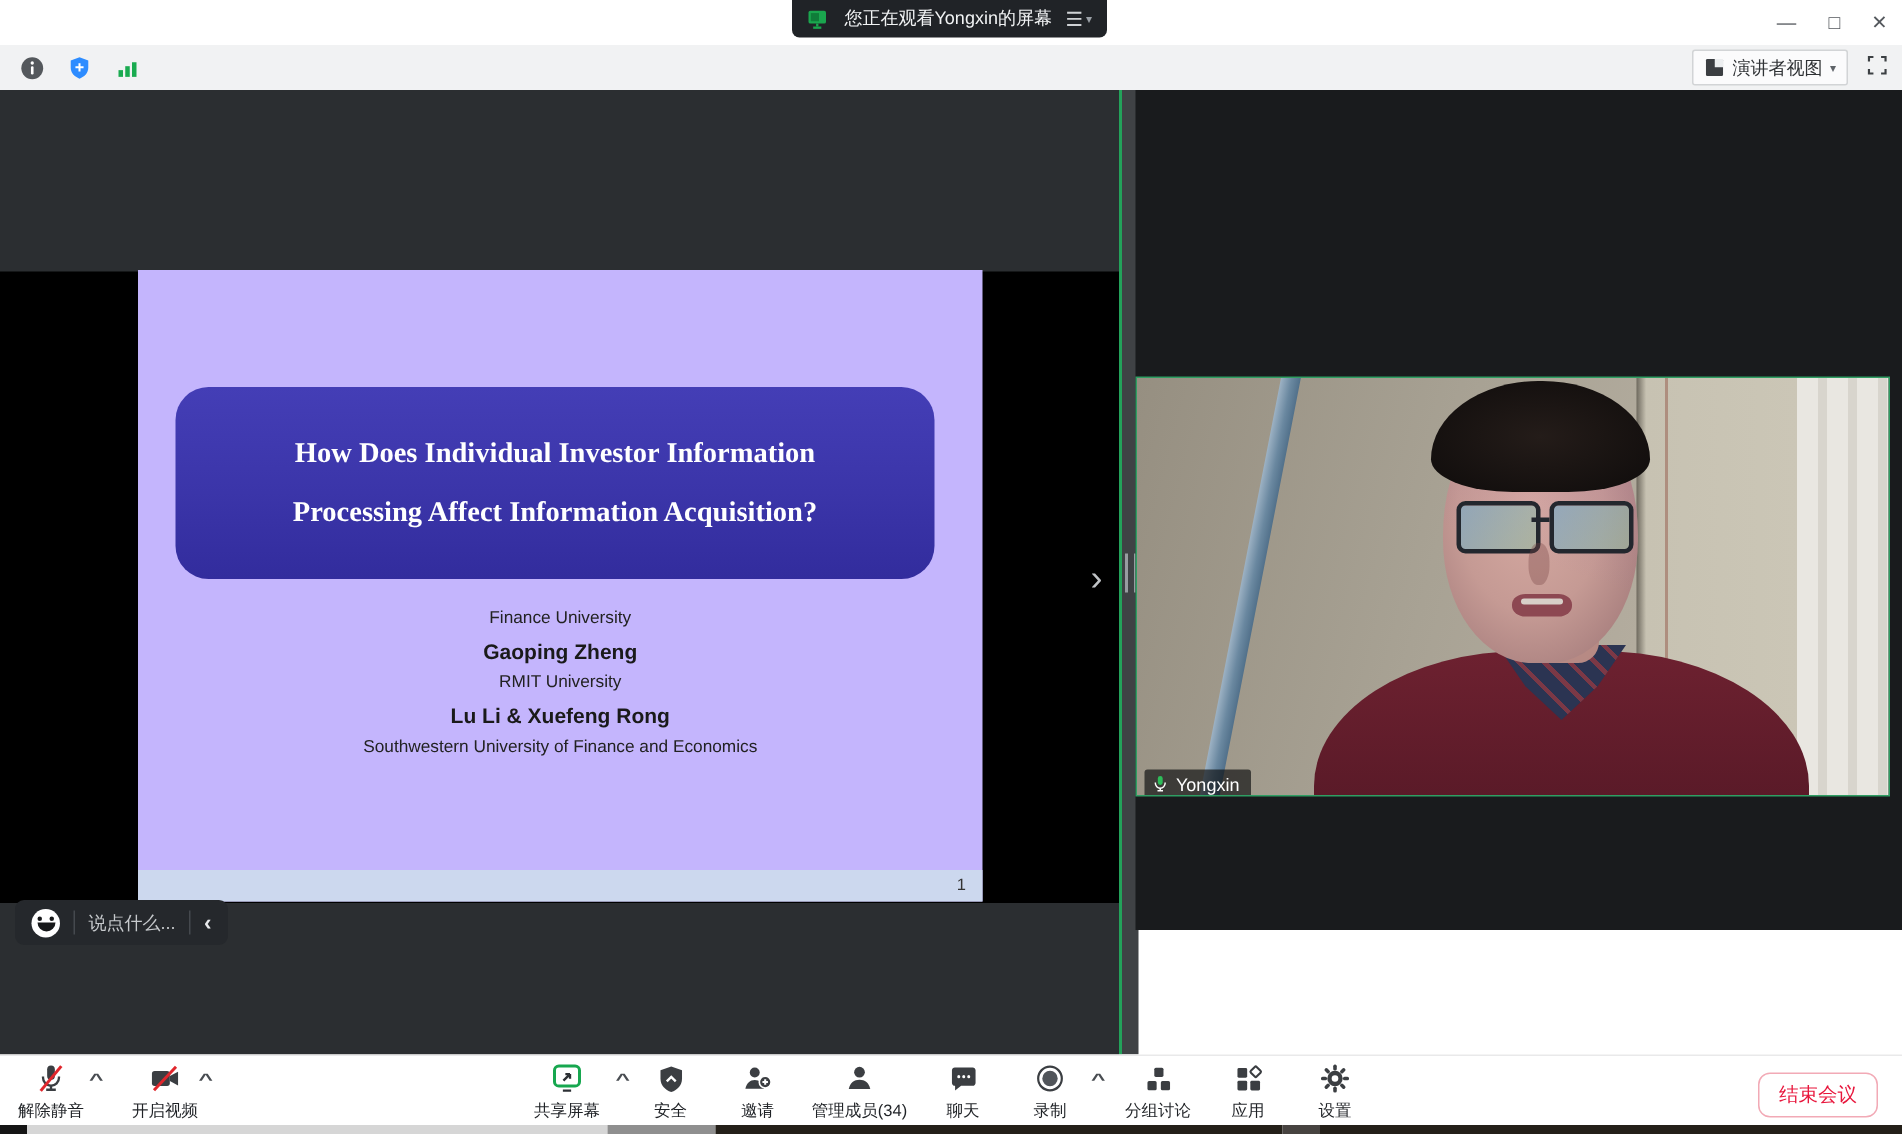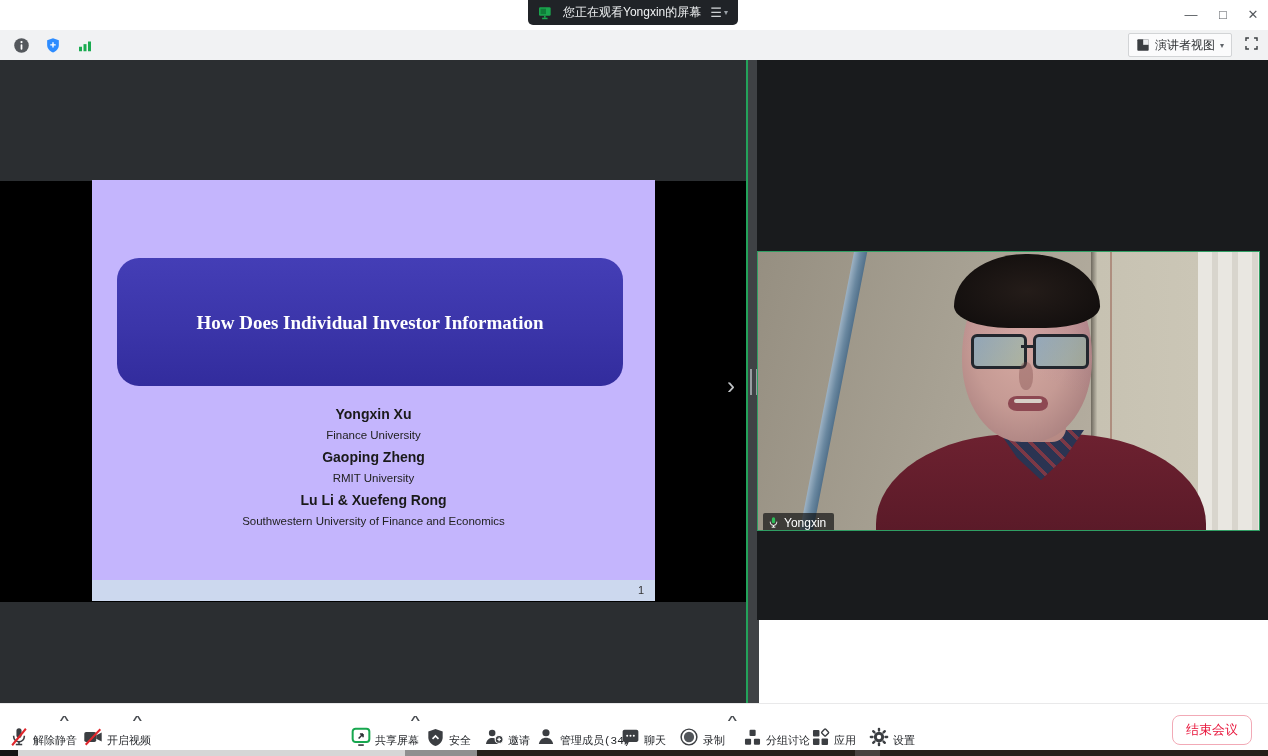--- a/index.html
+++ b/index.html
@@ -98,22 +98,22 @@
   .chat-pill .txt{color:#c6c9cc;font-size:12px;white-space:nowrap;}
   .chat-pill .back{color:#e8eaed;font-size:15px;font-weight:bold;line-height:1;}
   .smiley{width:19px;height:19px;background:#fff;border-radius:50%;position:relative;}
   .smiley::before{content:"";position:absolute;left:4px;top:5px;width:3px;height:3px;background:#17181a;
                   border-radius:50%;box-shadow:8px 0 0 #17181a;}
   .smiley::after{content:"";position:absolute;left:3.5px;top:9px;width:12px;height:6px;background:#17181a;
                  border-radius:0 0 12px 12px;}
 
   
   .toolbar{left:0;top:703px;width:1268px;height:47px;background:#fff;border-top:1px solid #e9e9ea;}
-  .tb-item{position:absolute;top:708px;height:40px;display:flex;flex-direction:row;
-           align-items:flex-end;gap:3px;font-family:Liberation Mono, monospace;}
+  .tb-item{position:absolute;top:708px;height:40px;display:flex;flex-direction:column;
+           align-items:center;gap:3px;}
   .tb-icon{height:22px;display:flex;align-items:center;}
   .tb-label{font-size:11px;color:#1f2226;white-space:nowrap;}
   .tb-chevron{position:absolute;top:714px;font-size:11px;color:#494d52;font-weight:bold;
               transform:scaleX(1.5);}
   .end-btn{position:absolute;right:16px;top:715px;padding:5px 13px;border:1px solid #f2aab6;
            border-radius:8px;color:#e8173d;font-size:13px;background:#fff;}
 
   
   .bottom-strip{left:0;top:750px;width:1268px;height:6px;display:flex;}
   .bottom-strip div{height:6px;}
@@ -181,23 +181,23 @@
     </svg>
   </button>
 
   <div class="abs share-pane">
     <div class="abs band-top"></div>
     <div class="abs band-bot"></div>
 
     <div class="abs slide">
       <div class="abs slide-box">
         <span class="line">How Does Individual Investor Information</span>
+        <span class="line">Processing Affect Information Acquisition?</span>
       </div>
       <div class="abs authors">
-        <p class="name">Yongxin Xu</p>
         <p class="aff">Finance University</p>
         <p class="name">Gaoping Zheng</p>
         <p class="aff">RMIT University</p>
         <p class="name">Lu Li &amp; Xuefeng Rong</p>
         <p class="aff">Southwestern University of Finance and Economics</p>
       </div>
       <div class="abs slide-footer">
         <span class="pg">1</span>
       </div>
     </div>
@@ -228,20 +228,27 @@
           <rect x="9" y="2.5" width="6" height="11" rx="3" fill="#2ebd59"></rect>
           <path d="M6 10.5v1a6 6 0 0 0 12 0v-1" fill="none" stroke="#fff" stroke-width="1.8"></path>
           <line x1="12" y1="17.6" x2="12" y2="20.4" stroke="#fff" stroke-width="1.8"></line>
           <line x1="8.6" y1="20.6" x2="15.4" y2="20.6" stroke="#fff" stroke-width="1.8"></line>
         </svg>
         <span class="txt">Yongxin</span>
       </div>
     </div>
   </div>
 
+  <div class="abs chat-pill">
+    <button class="smiley"></button>
+    <span class="div"></span>
+    <button class="txt">说点什么...</button>
+    <span class="div"></span>
+    <button class="back">‹</button>
+  </div>
 
   <div class="abs toolbar"></div>
 
   <button class="tb-item" style="left:8px;width:52px;">
     <span class="tb-icon">
       <svg width="22" height="22" viewBox="0 0 24 24">
         <rect x="9.2" y="2.5" width="5.6" height="10.5" rx="2.8" fill="#3b3e42"></rect>
         <path d="M6.2 10.5v1a5.8 5.8 0 0 0 11.6 0v-1" fill="none" stroke="#3b3e42" stroke-width="1.7"></path>
         <line x1="12" y1="17.3" x2="12" y2="20" stroke="#3b3e42" stroke-width="1.7"></line>
         <line x1="8.5" y1="20.2" x2="15.5" y2="20.2" stroke="#3b3e42" stroke-width="1.7"></line>

